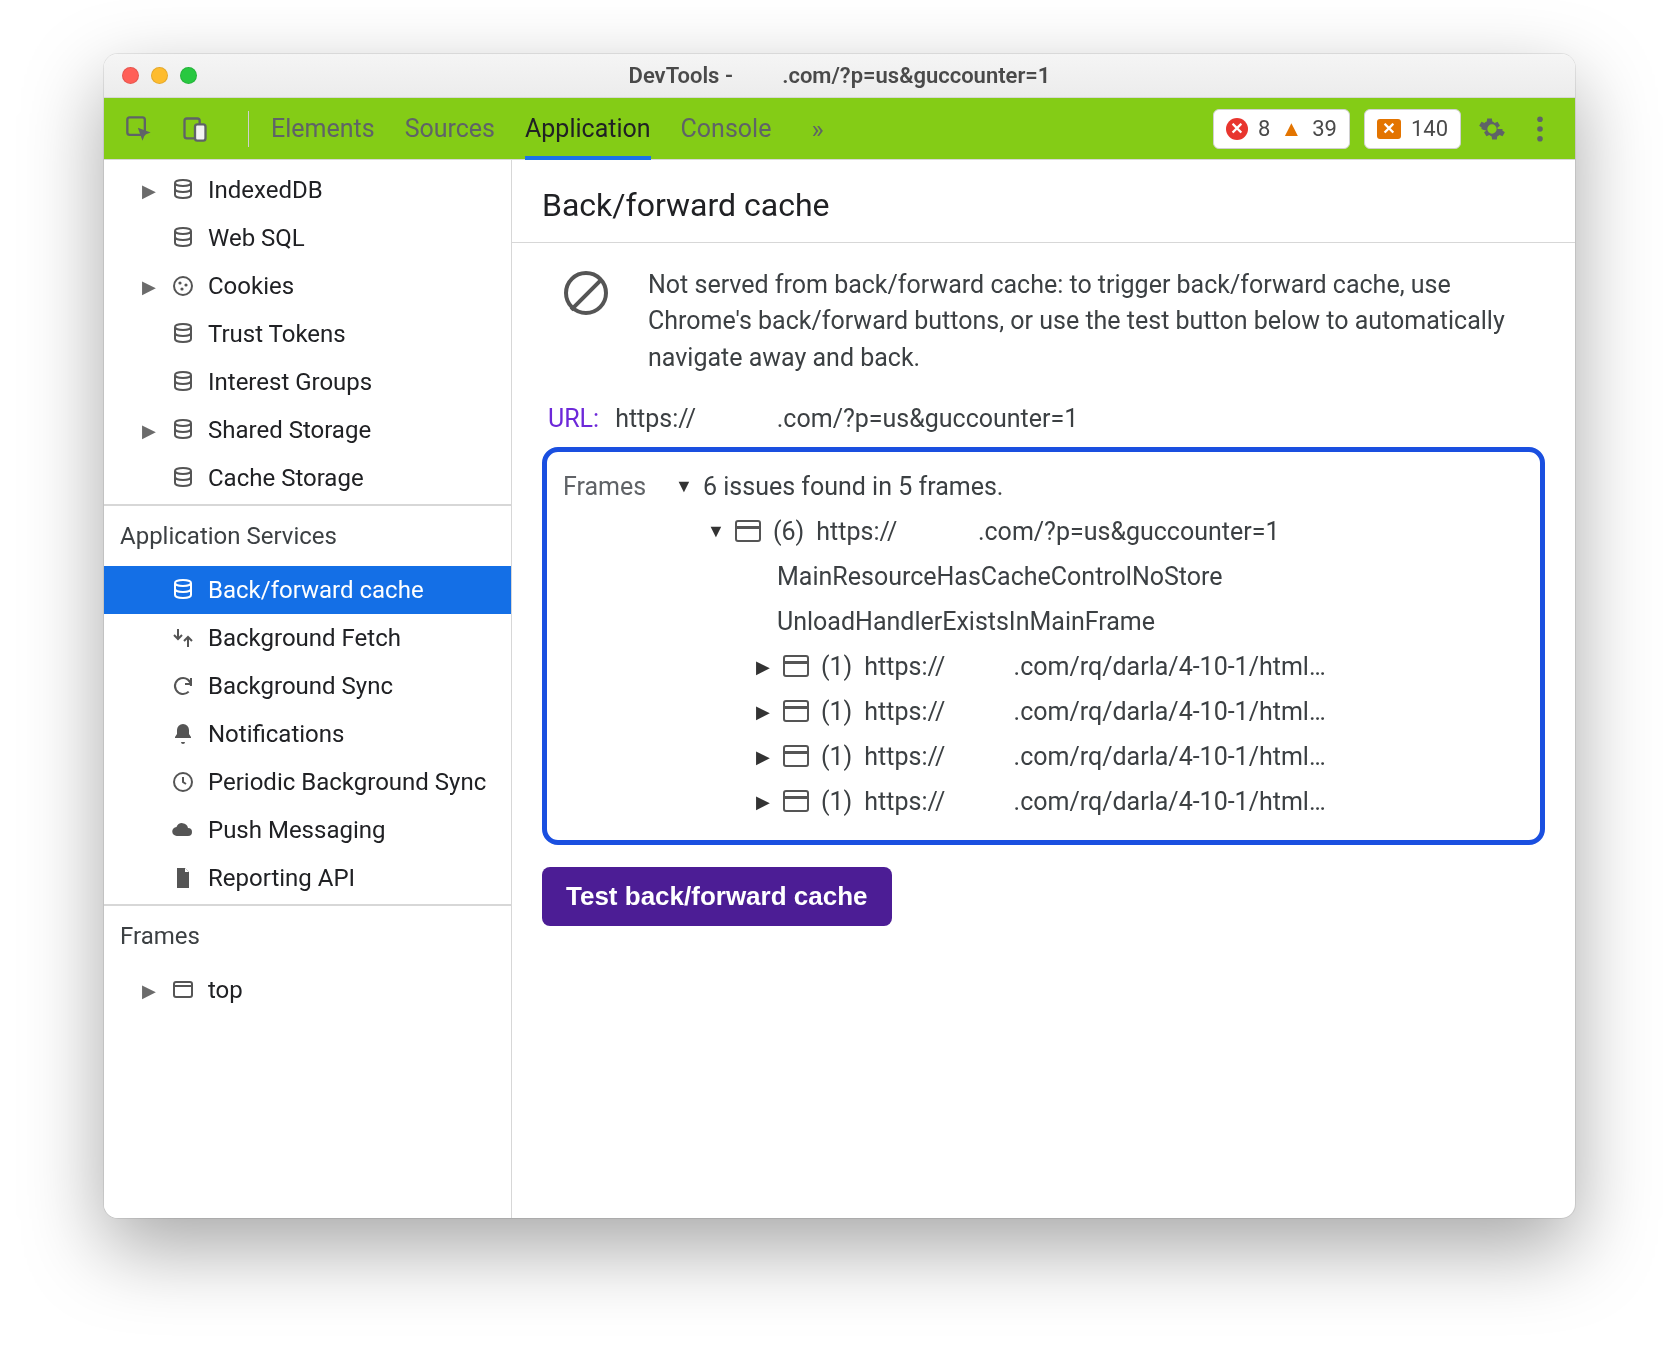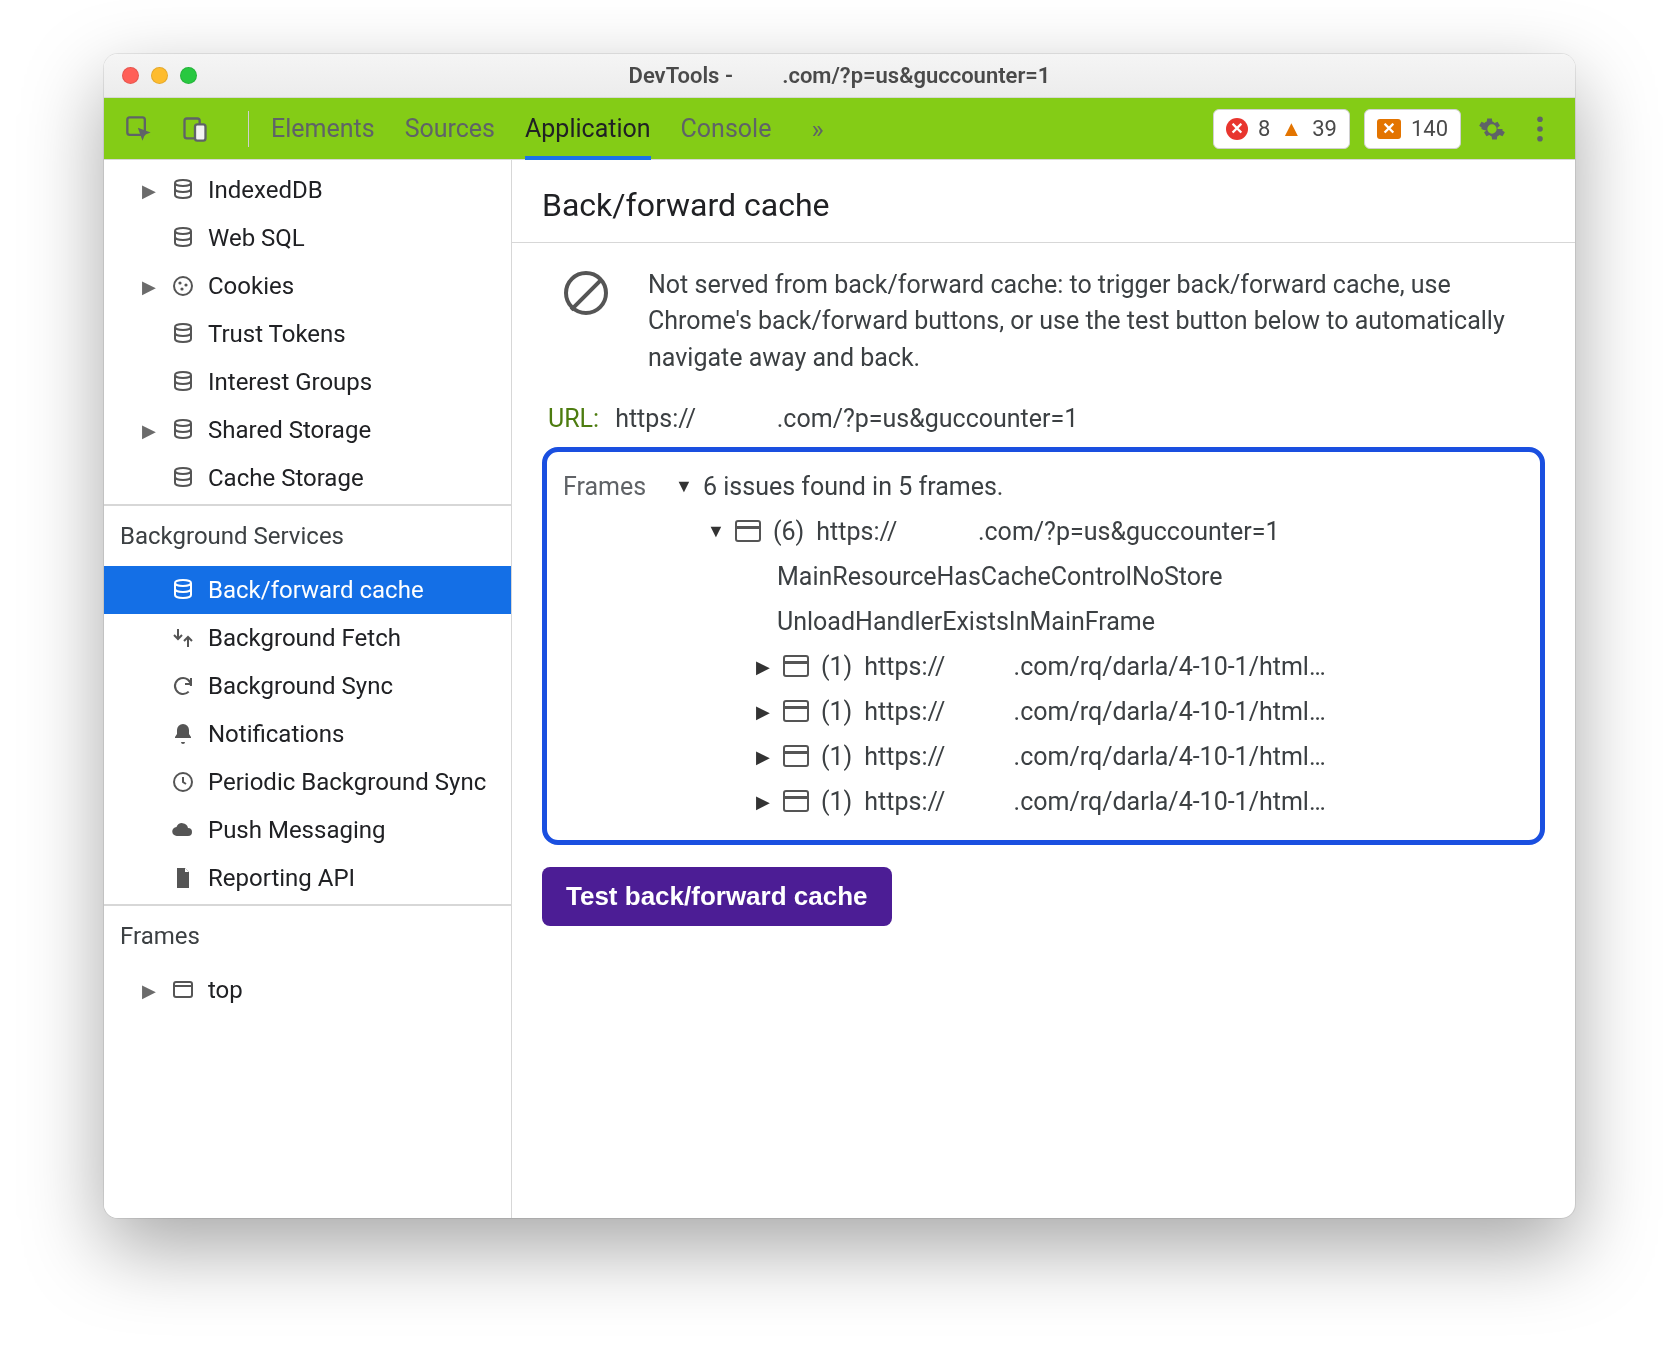--- a/index.html
+++ b/index.html
@@ -103,21 +103,21 @@
     font-size:32px; color:#202124;
   }
   .main-body { padding:24px 30px; font-size:25px; color:#3c4043; }
 
   .notice { display:flex; gap:40px; align-items:flex-start; margin-bottom:28px; margin-left:22px; }
   .notice .circ { width:44px; height:44px; border:4px solid #555; border-radius:50%; position:relative; flex:0 0 44px; margin-top:4px;}
   .notice .circ::after { content:""; position:absolute; width:42px; height:4px; background:#555; transform:rotate(-45deg); top:18px; left:-3px;}
   .notice .txt { line-height:1.45; }
 
   .url-row { display:flex; gap:16px; margin:8px 0 14px 6px;}
-  .url-row .lab { color:#4d7c0f; }
+  .url-row .lab { color:#6d28d9; }
   .url-row .val { color:#3c4043; white-space:pre; }
 
   .framesbox {
     border:5px solid #1a4fe0; border-radius:16px;
     padding:12px 12px 16px 12px; margin-top:2px;
   }
   .frow { display:flex; align-items:center; gap:12px; padding:8px 4px; font-size:25px; color:#3c4043;}
   .frow .lab { color:#606367; width:100px; }
   .frow .toggle { font-size:18px; color:#333; width:16px; text-align:center;}
   .frow.indent1 { padding-left:148px; }
@@ -281,21 +281,21 @@
               <span class="ico">
                 <svg width="24" height="24" viewBox="0 0 24 24" fill="none" stroke="#555" stroke-width="2">
                   <ellipse cx="12" cy="5" rx="8" ry="3"></ellipse>
                   <path d="M4 5v6c0 1.7 3.6 3 8 3s8-1.3 8-3V5"></path>
                   <path d="M4 11v6c0 1.7 3.6 3 8 3s8-1.3 8-3v-6"></path>
                 </svg>
               </span>
               <span class="lbl">Cache Storage</span>
             </div>
           </div>
-        <div class="side-heading">Background Services</div>
+        <div class="side-heading">Application Services</div>
         <div class="side-group" id="bg-group">
             <div class="side-item child selected">
               <span class="tri blank">▶</span>
               <span class="ico">
                 <svg width="24" height="24" viewBox="0 0 24 24" fill="none" stroke="#fff" stroke-width="2">
                   <ellipse cx="12" cy="5" rx="8" ry="3"></ellipse>
                   <path d="M4 5v6c0 1.7 3.6 3 8 3s8-1.3 8-3V5"></path>
                   <path d="M4 11v6c0 1.7 3.6 3 8 3s8-1.3 8-3v-6"></path>
                 </svg>
               </span>

